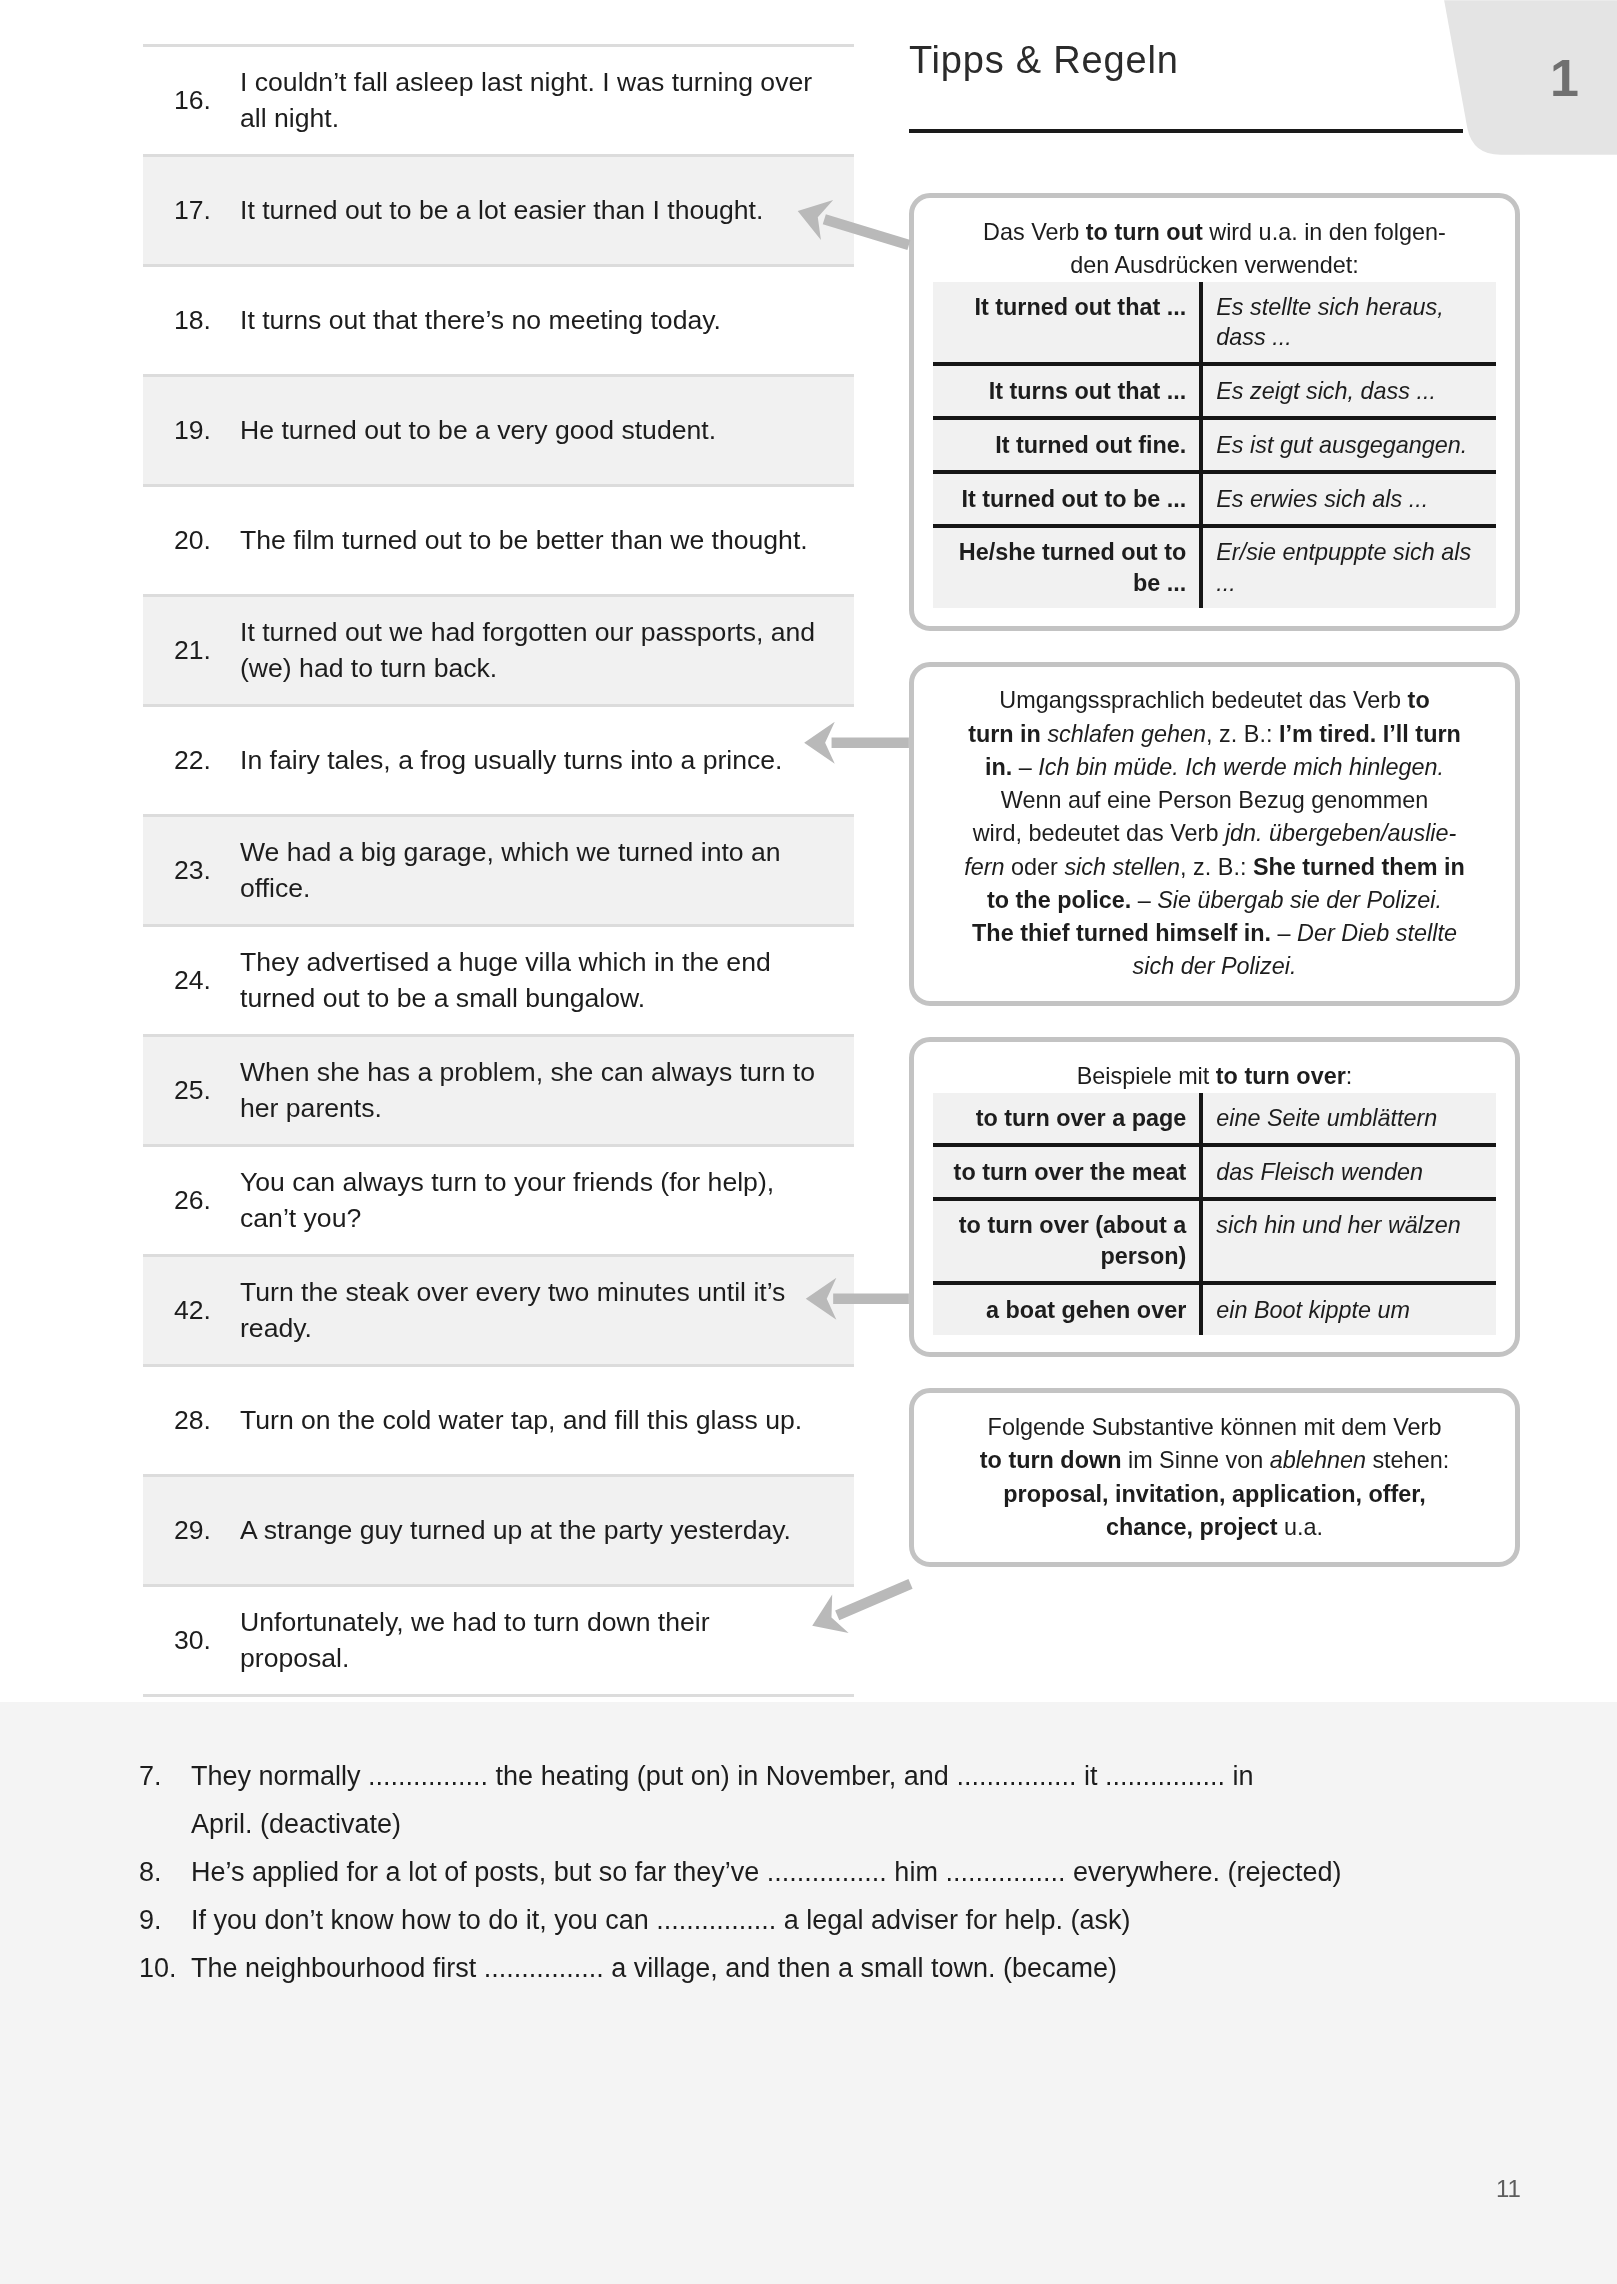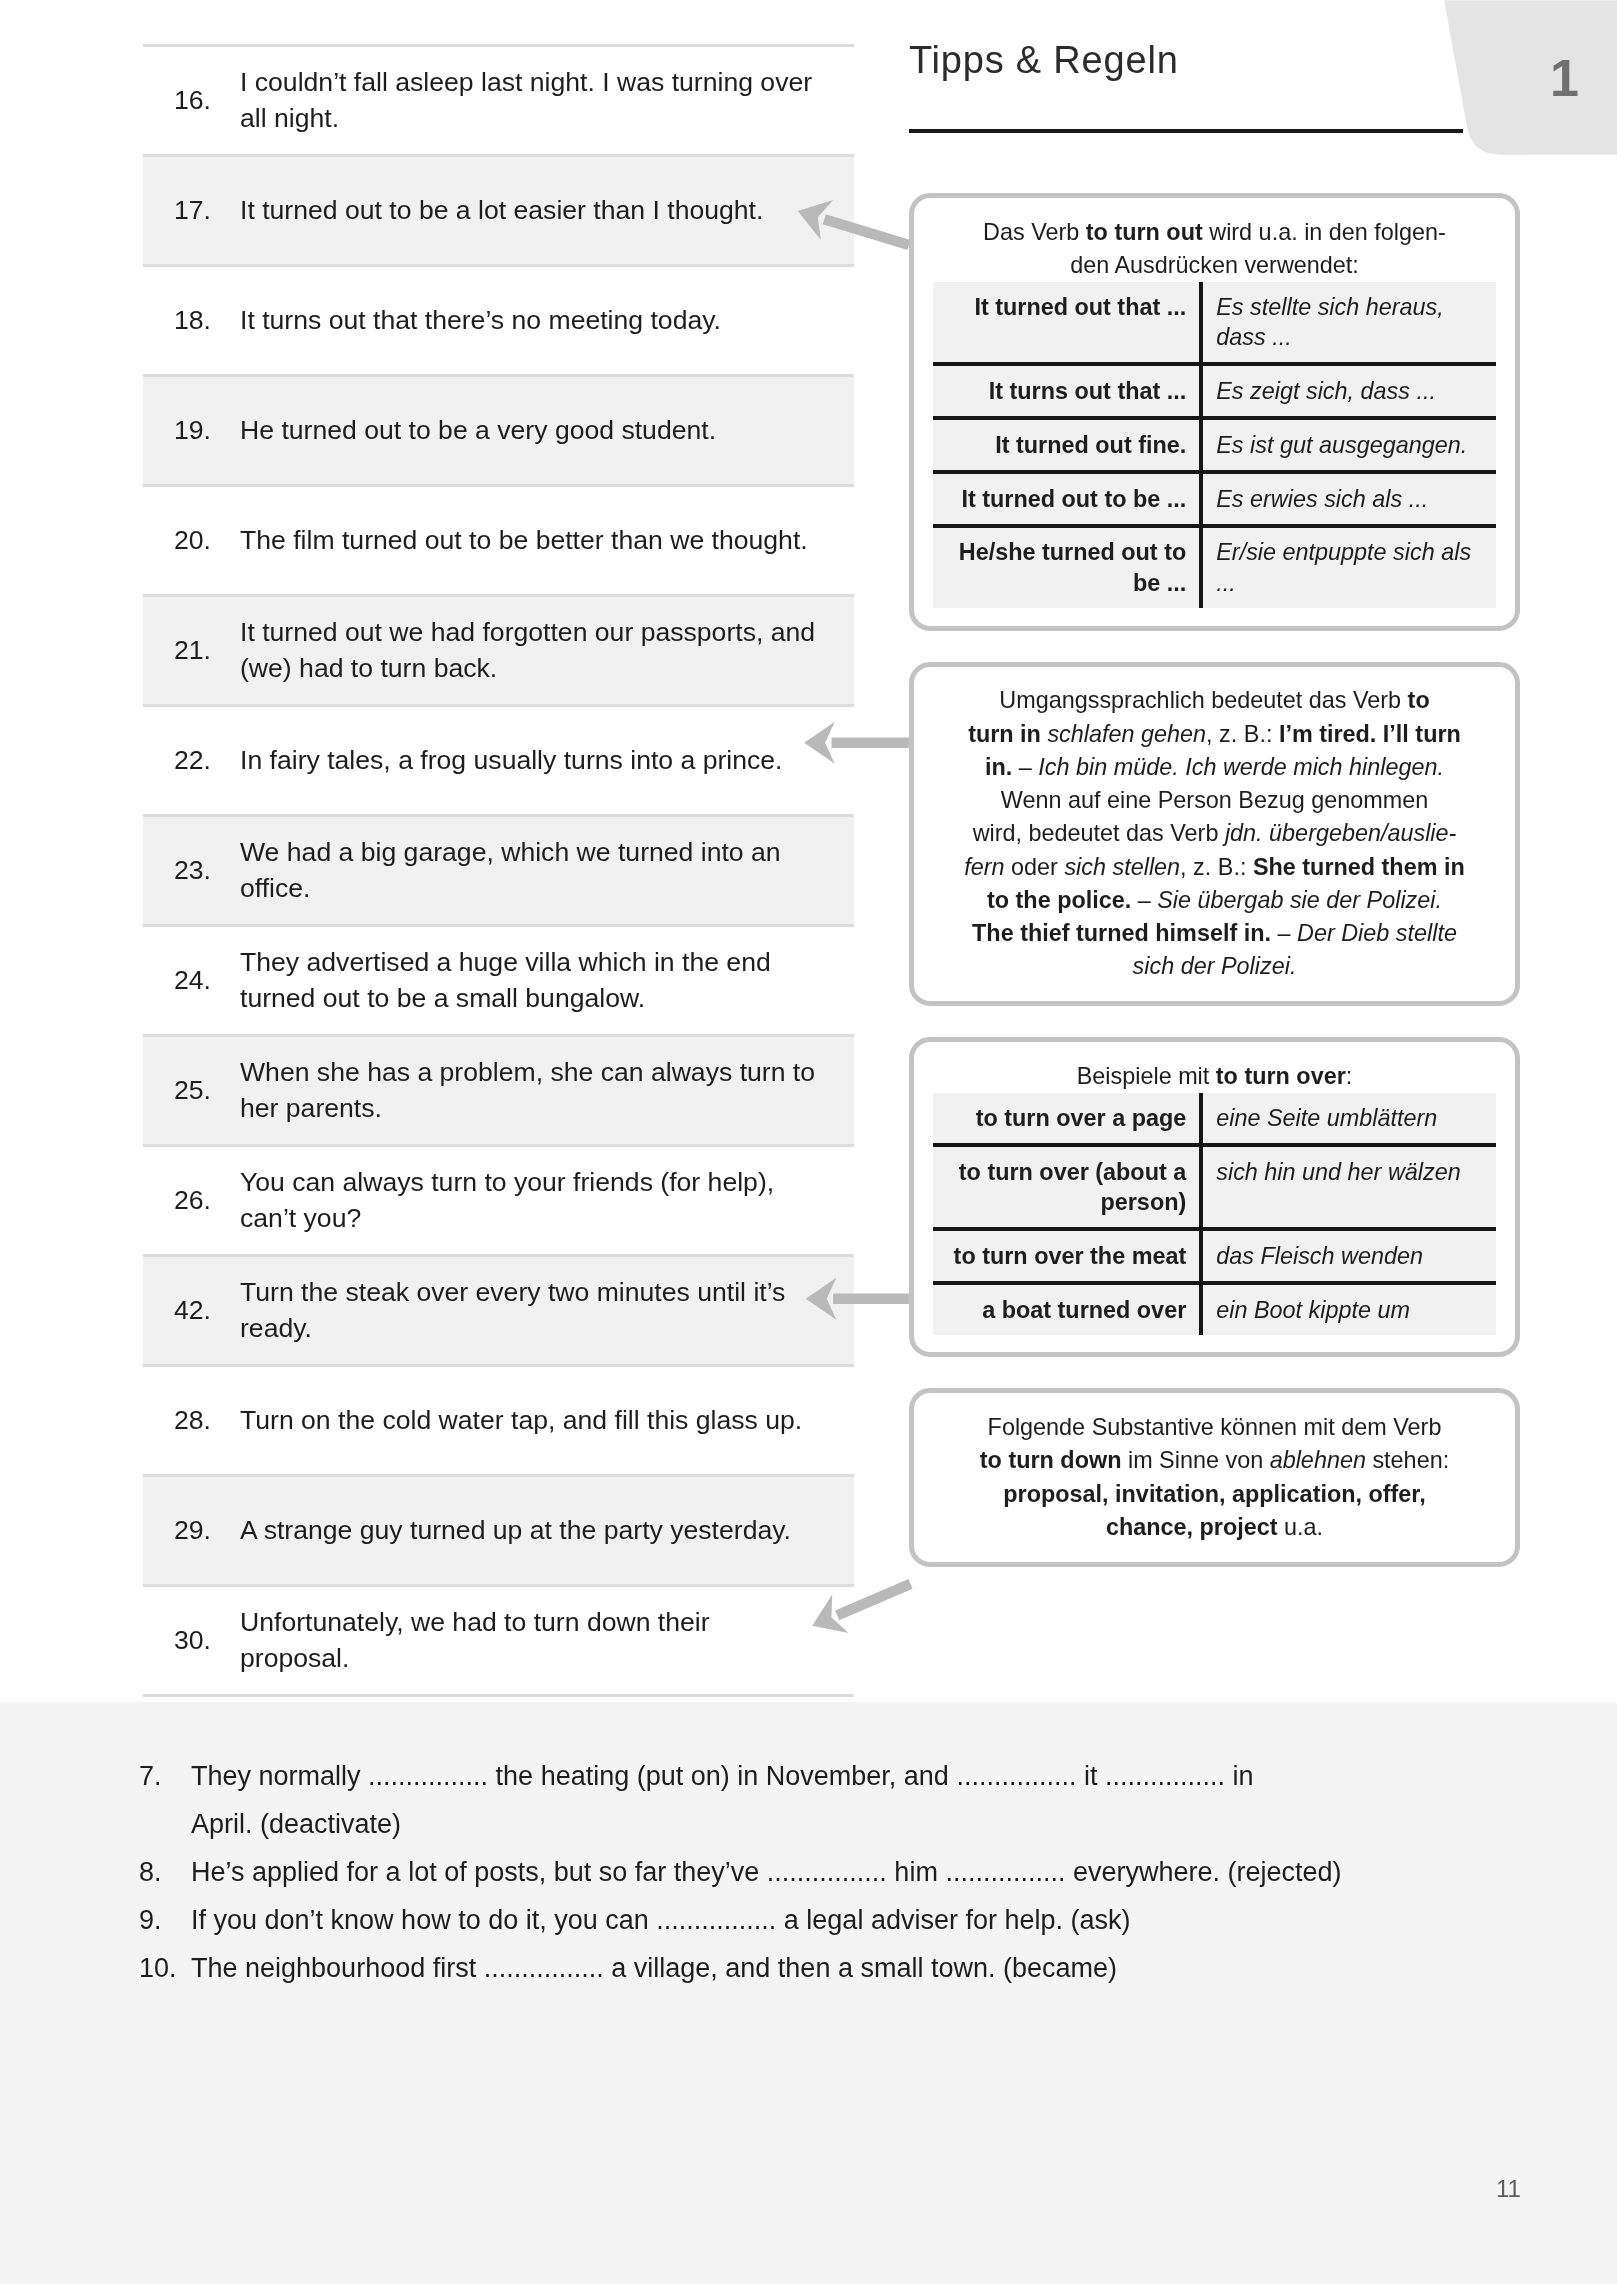--- a/index.html
+++ b/index.html
@@ -212,31 +212,31 @@
     <div class="box">
       <p class="box-intro"><span>Beispiele mit </span><b>to turn over</b><span>:</span></p>
       <div class="dtable">
 
           <div class="trow">
             <div class="tcell en">to turn over a page</div>
             <div class="tcell de">eine Seite umblättern</div>
           </div>
 
           <div class="trow">
+            <div class="tcell en">to turn over the meat</div>
+            <div class="tcell de">das Fleisch wenden</div>
+          </div>
+
+          <div class="trow">
             <div class="tcell en">to turn over (about a person)</div>
             <div class="tcell de">sich hin und her wälzen</div>
           </div>
 
           <div class="trow">
-            <div class="tcell en">to turn over the meat</div>
-            <div class="tcell de">das Fleisch wenden</div>
-          </div>
-
-          <div class="trow">
-            <div class="tcell en">a boat turned over</div>
+            <div class="tcell en">a boat gehen over</div>
             <div class="tcell de">ein Boot kippte um</div>
           </div>
         </div>
     </div>
 
     <div class="box">
       <p><span>Folgende Substantive können mit dem Verb</span><br><b>to turn down</b><span> im Sinne von </span><i>ablehnen</i><span> stehen:</span><br><b>proposal, invitation, application, offer,</b><br><b>chance, project</b><span> u.a.</span></p>
     </div>
 
   </div>

